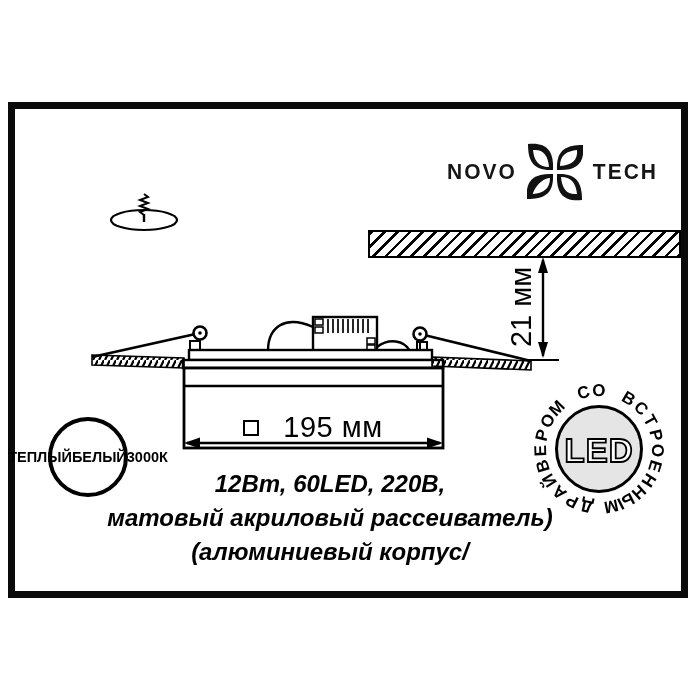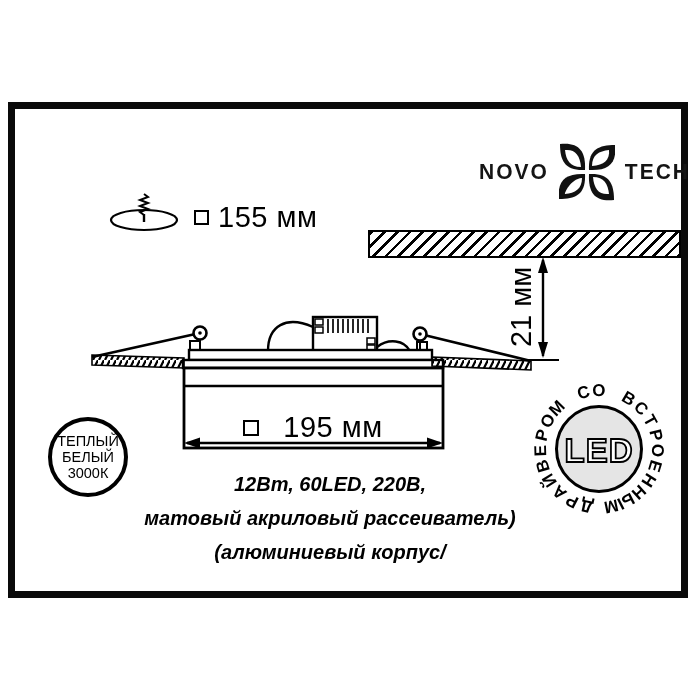--- a/index.html
+++ b/index.html
@@ -5,40 +5,40 @@
   html,body{margin:0;padding:0;background:#fff;}
   .canvas{position:relative;width:700px;height:700px;background:#fff;overflow:hidden;
           font-family:"Liberation Sans", sans-serif;color:#000;}
   .frame{position:absolute;left:8px;top:102px;width:680px;height:496px;
          border:7px solid #0a0a0a;box-sizing:border-box;}
   
   .dim-hole{position:absolute;left:194px;top:201px;display:flex;align-items:center;gap:9px;}
   .sq{display:inline-block;width:15px;height:15px;border:2.5px solid #000;box-sizing:border-box;background:#fff;}
   .dim-text{font-size:29px;letter-spacing:0.5px;white-space:nowrap;}
   
-  .logo{position:absolute;left:447px;top:141px;height:62px;display:flex;align-items:center;gap:10px;margin-left:32px;}
+  .logo{position:absolute;left:447px;top:141px;height:62px;display:flex;align-items:center;gap:10px;}
   .logo .word{font-size:21px;font-weight:bold;letter-spacing:2px;color:#151515;transform:scaleY(1.05);}
   
   .ceiling{position:absolute;left:368px;top:230px;width:313px;height:28px;box-sizing:border-box;
            border:2.5px solid #000;
            background:repeating-linear-gradient(135deg,#000 0,#000 2.6px,#fff 2.6px,#fff 9px);}
   
   .dimv-label{position:absolute;left:521px;top:307px;transform:translate(-50%,-50%) rotate(-90deg);
               font-size:29px;white-space:nowrap;}
   
   .dim-panel{position:absolute;left:203px;top:411px;width:220px;display:flex;
              justify-content:center;align-items:center;gap:24px;}
   .dim-panel .sq{width:16px;height:16px;}
   
   .specs{position:absolute;left:70px;top:467px;width:520px;text-align:center;
-         font-style:italic;font-weight:bold;font-size:20px;line-height:34px;white-space:nowrap;}
+         font-style:italic;font-weight:bold;font-size:24px;line-height:34px;white-space:nowrap;}
   
   .badge-warm{position:absolute;left:48px;top:417px;width:80px;height:80px;border:4px solid #000;
-              border-radius:50%;box-sizing:border-box;background:#fff;display:flex;flex-direction:column;
-              justify-content:center;align-items:center;font-weight:normal;font-size:14.5px;line-height:16px;}
+              border-radius:50%;box-sizing:border-box;background:#fff;display:flex;flex-direction:row;
+              justify-content:center;align-items:center;font-weight:bold;font-size:14.5px;line-height:16px;}
   
   .badge-led{position:absolute;left:523px;top:373px;width:152px;height:152px;}
   .ring{position:absolute;inset:0;}
   .ring span{position:absolute;left:50%;top:50%;font-weight:bold;font-size:17px;width:18px;height:20px;
              text-align:center;line-height:20px;}
   .led-circle{position:absolute;left:50%;top:50%;transform:translate(-50%,-50%);width:82px;height:82px;
               border:3.5px solid #000;border-radius:50%;background:#e5e5e5;display:flex;
               align-items:center;justify-content:center;}
   svg{display:block;}
 </style>
@@ -48,24 +48,20 @@
 <div class="canvas">
 
   <div class="frame"></div>
 
   <svg class="drill" style="position:absolute;left:103px;top:192px;" width="86" height="44" viewBox="0 0 86 44">
     <ellipse cx="41" cy="28" rx="33" ry="10" fill="#fff" stroke="#000" stroke-width="2.2"></ellipse>
     <polyline points="41,2 45,5 37,8 45,11 37,14 45,17 37,20 41,23" fill="none" stroke="#000" stroke-width="2"></polyline>
     <line x1="41" y1="22" x2="41" y2="30" stroke="#000" stroke-width="2.4"></line>
   </svg>
 
-  <div class="dim-hole">
-    <span class="sq"></span>
-    <span class="dim-text">155 мм</span>
-  </div>
 
   <div class="logo">
     <span class="word">NOVO</span>
     <svg width="56" height="62" viewBox="0 0 56 62">
       <g>
         <g>
           <path d="M26,29 C 6,30 1,20 1,3 C 19,1 27,9 26,29 Z" fill="#111"></path>
           <path d="M22,26 C 11,26 7,19 6,9 C 16,8 21,14 22,26 Z" fill="#fff"></path>
         </g>
         <g transform="rotate(90 28 31)">

